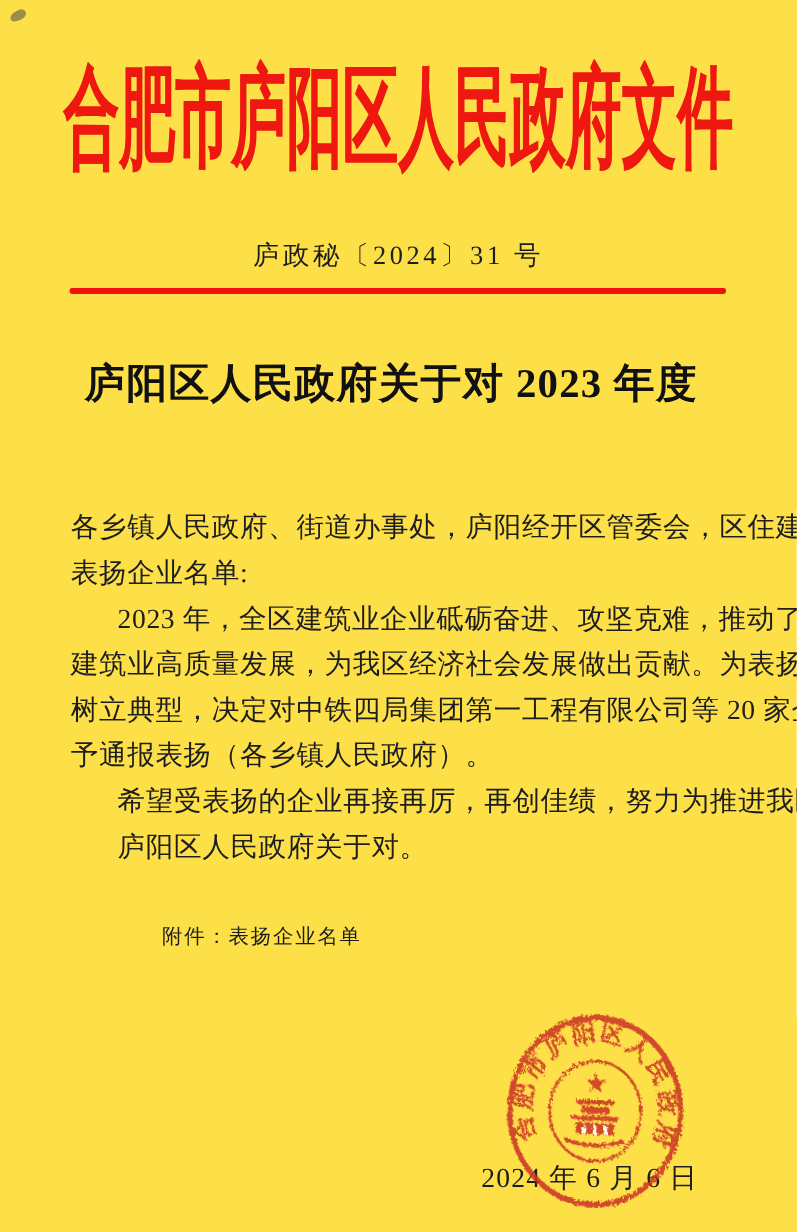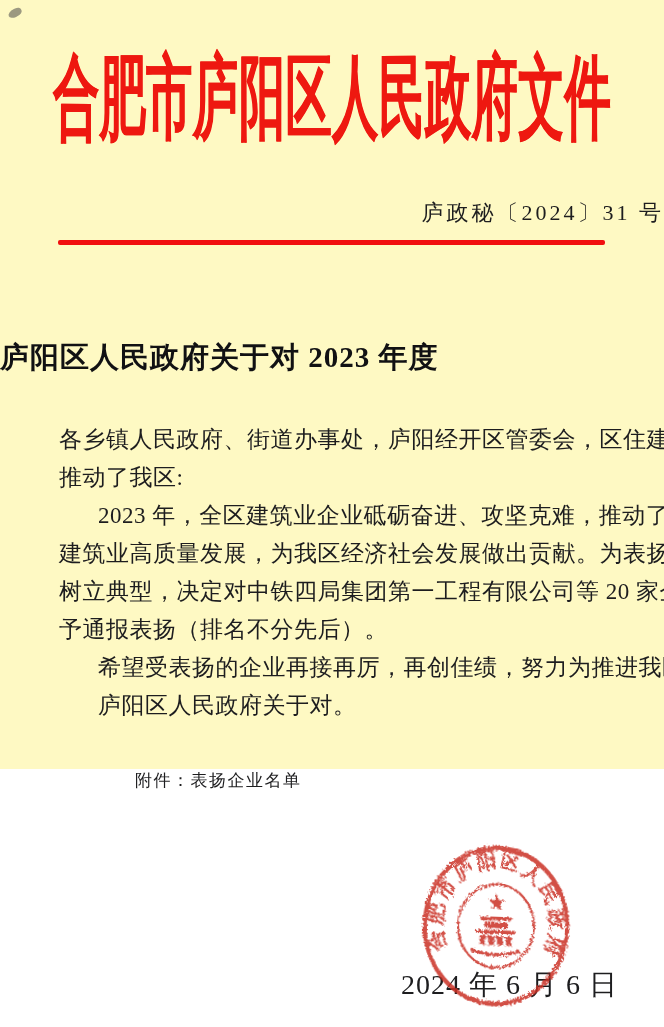--- a/index.html
+++ b/index.html
@@ -4,22 +4,22 @@
 <style>
   * { margin: 0; padding: 0; box-sizing: border-box; }
   html, body { background: #ffffff; }
   body {
     font-family: "Liberation Serif", "DejaVu Serif", serif;
     width: 664px; height: 1027px;
     position: relative; overflow: hidden;
   }
   .paper {
     position: absolute; left: 0; top: 0;
-    width: 664px; height: 769px;
-    background: #fef9c3;
+    width: 664px; height: 1027px;
+    background: #fde047;
   }
   .scan-speck {
     position: absolute; left: 8px; top: 9px;
     width: 14px; height: 8px;
     background: #4a4a4a; opacity: .55;
     border-radius: 60% 40% 50% 50%;
     transform: rotate(-25deg);
   }
   .header-banner {
     position: absolute; left: 0; top: 37px;
@@ -27,55 +27,54 @@
     font-size: 46px; font-weight: 900;
     letter-spacing: 0.5px;
     color: #ee1810;
     transform: scaleY(2.0);
     transform-origin: top center;
     white-space: nowrap;
     text-shadow: 0.6px 0 0 #ee1810;
   }
   .doc-number {
     position: absolute; left: 0; top: 198px;
-    width: 664px; text-align: right;
+    width: 664px; text-align: center;
     font-size: 22px; color: #1d1d1f;
     letter-spacing: 3px;
   }
   .red-rule {
     position: absolute; left: 58px; top: 240px;
     width: 547px; height: 5px;
     background: #f10f0f;
     border-radius: 2px;
   }
   .title-block {
     position: absolute; left: 0px; top: 303px;
-    width: 652px; 
-    font-size: 29px; font-weight: bold;
+    width: 652px; text-align: center;
+    font-size: 34px; font-weight: bold;
     color: #111113; line-height: 36px;
     letter-spacing: 1px;
-    margin-top: 36px;
   }
   .body-block {
     position: absolute; left: 59px; top: 421px;
     width: 556px;
     font-size: 23px; color: #1d1d1f;
     line-height: 38px;
     letter-spacing: 0.5px;
   }
   .body-line { height: 38px; white-space: nowrap; }
   .indent { padding-left: 39px; }
   .attachment-line {
     position: absolute; left: 135px; top: 769px;
     font-size: 17px; color: #1d1d1f;
     letter-spacing: 1.5px; white-space: nowrap;
   }
   .date-line {
     position: absolute; left: 401px; top: 966px;
-    font-size: 28px; color: #1d1d1f;
+    font-size: 23px; color: #1d1d1f;
     letter-spacing: 1px; white-space: nowrap;
     z-index: 1;
     text-align: right;
   }
   .seal {
     position: absolute; left: 414px; top: 844px;
     width: 164px; height: 164px;
     transform: scale(0.95, 1.04) rotate(2deg);
     opacity: 0.92;
     z-index: 2;
@@ -93,25 +92,25 @@
   <div class="doc-number">庐政秘〔2024〕31 号</div>
 
   <div class="red-rule"></div>
 
   <div class="title-block">
     <div>庐阳区人民政府关于对 2023 年度</div>
   </div>
 
   <div class="body-block">
     <div class="body-line">各乡镇人民政府、街道办事处，庐阳经开区管委会，区住建局，</div>
-    <div class="body-line">推动了我区:</div>
+    <div class="body-line">表扬企业名单:</div>
     <div class="body-line indent">2023 年，全区建筑业企业砥砺奋进、攻坚克难，推动了我区</div>
     <div class="body-line">建筑业高质量发展，为我区经济社会发展做出贡献。为表扬先进，</div>
     <div class="body-line">树立典型，决定对中铁四局集团第一工程有限公司等 20 家企业给</div>
-    <div class="body-line">予通报表扬（排名不分先后）。</div>
+    <div class="body-line">予通报表扬（各乡镇人民政府）。</div>
     <div class="body-line indent">希望受表扬的企业再接再厉，再创佳绩，努力为推进我区建</div>
     <div class="body-line indent">庐阳区人民政府关于对。</div>
   </div>
 
   <div class="attachment-line">附件：表扬企业名单</div>
 
   <div class="date-line">2024 年 6 月 6 日</div>
 
   <svg class="seal" viewBox="0 0 164 164" xmlns="http://www.w3.org/2000/svg">
     <defs>

